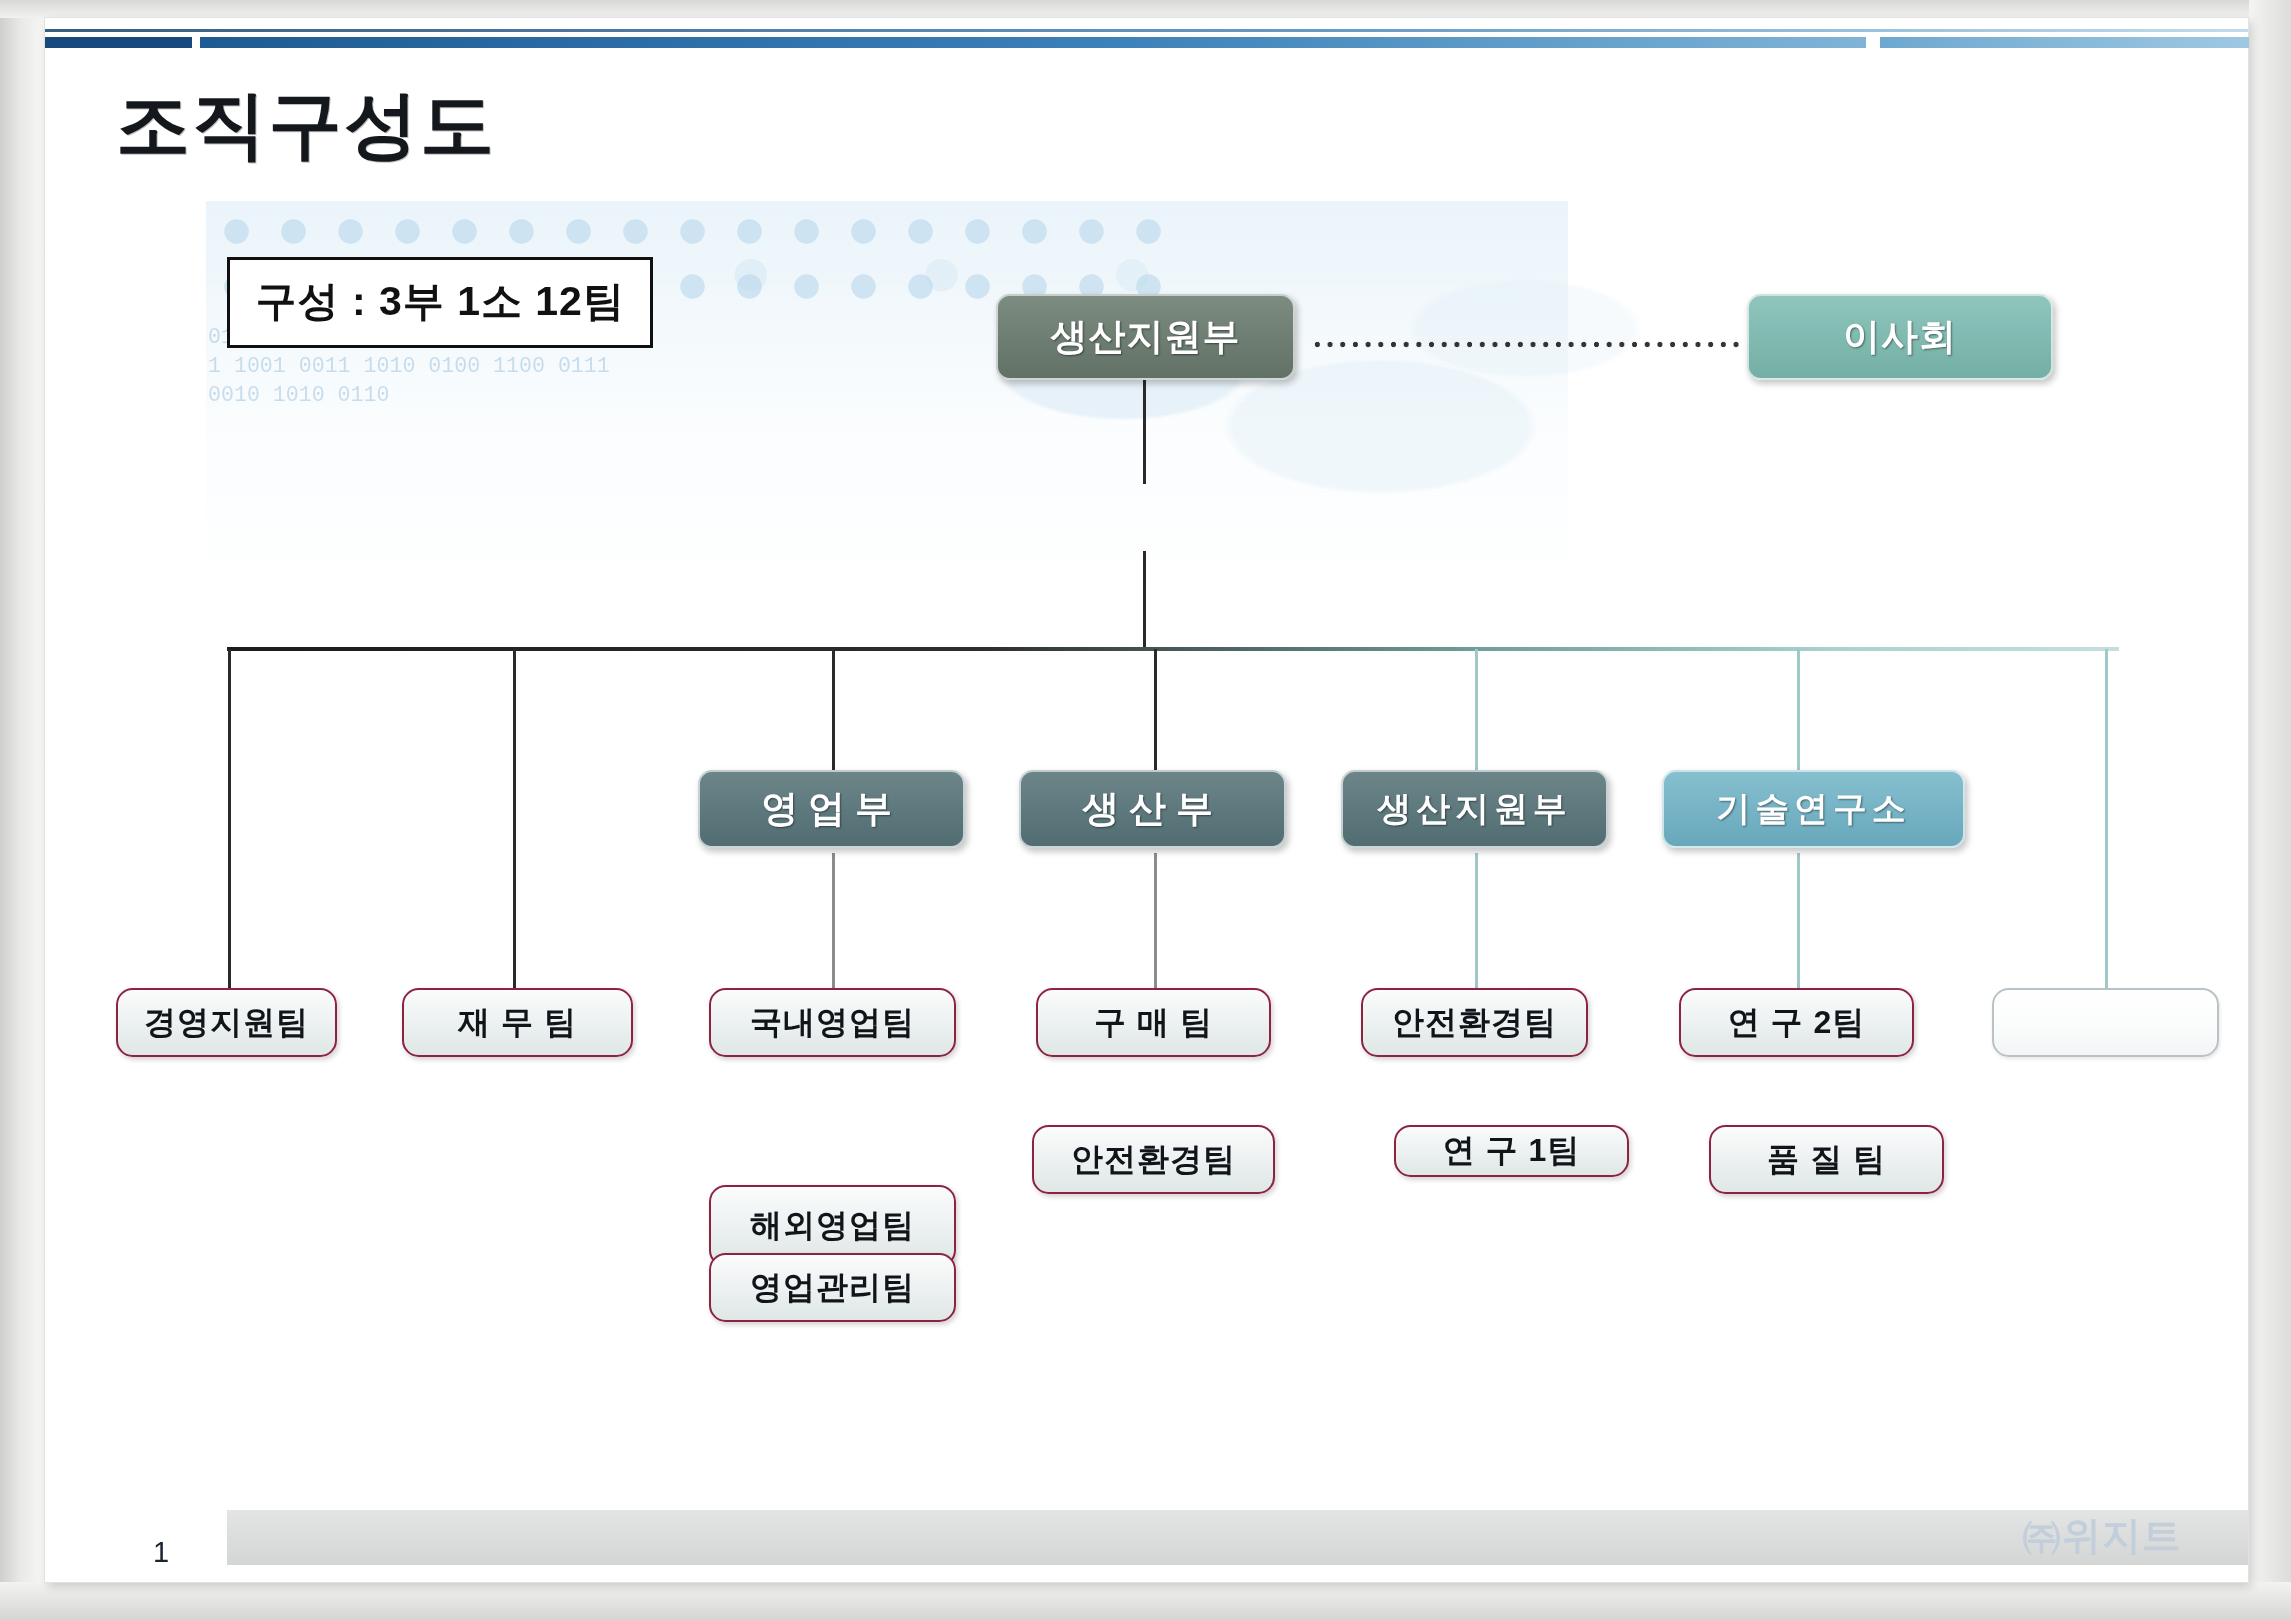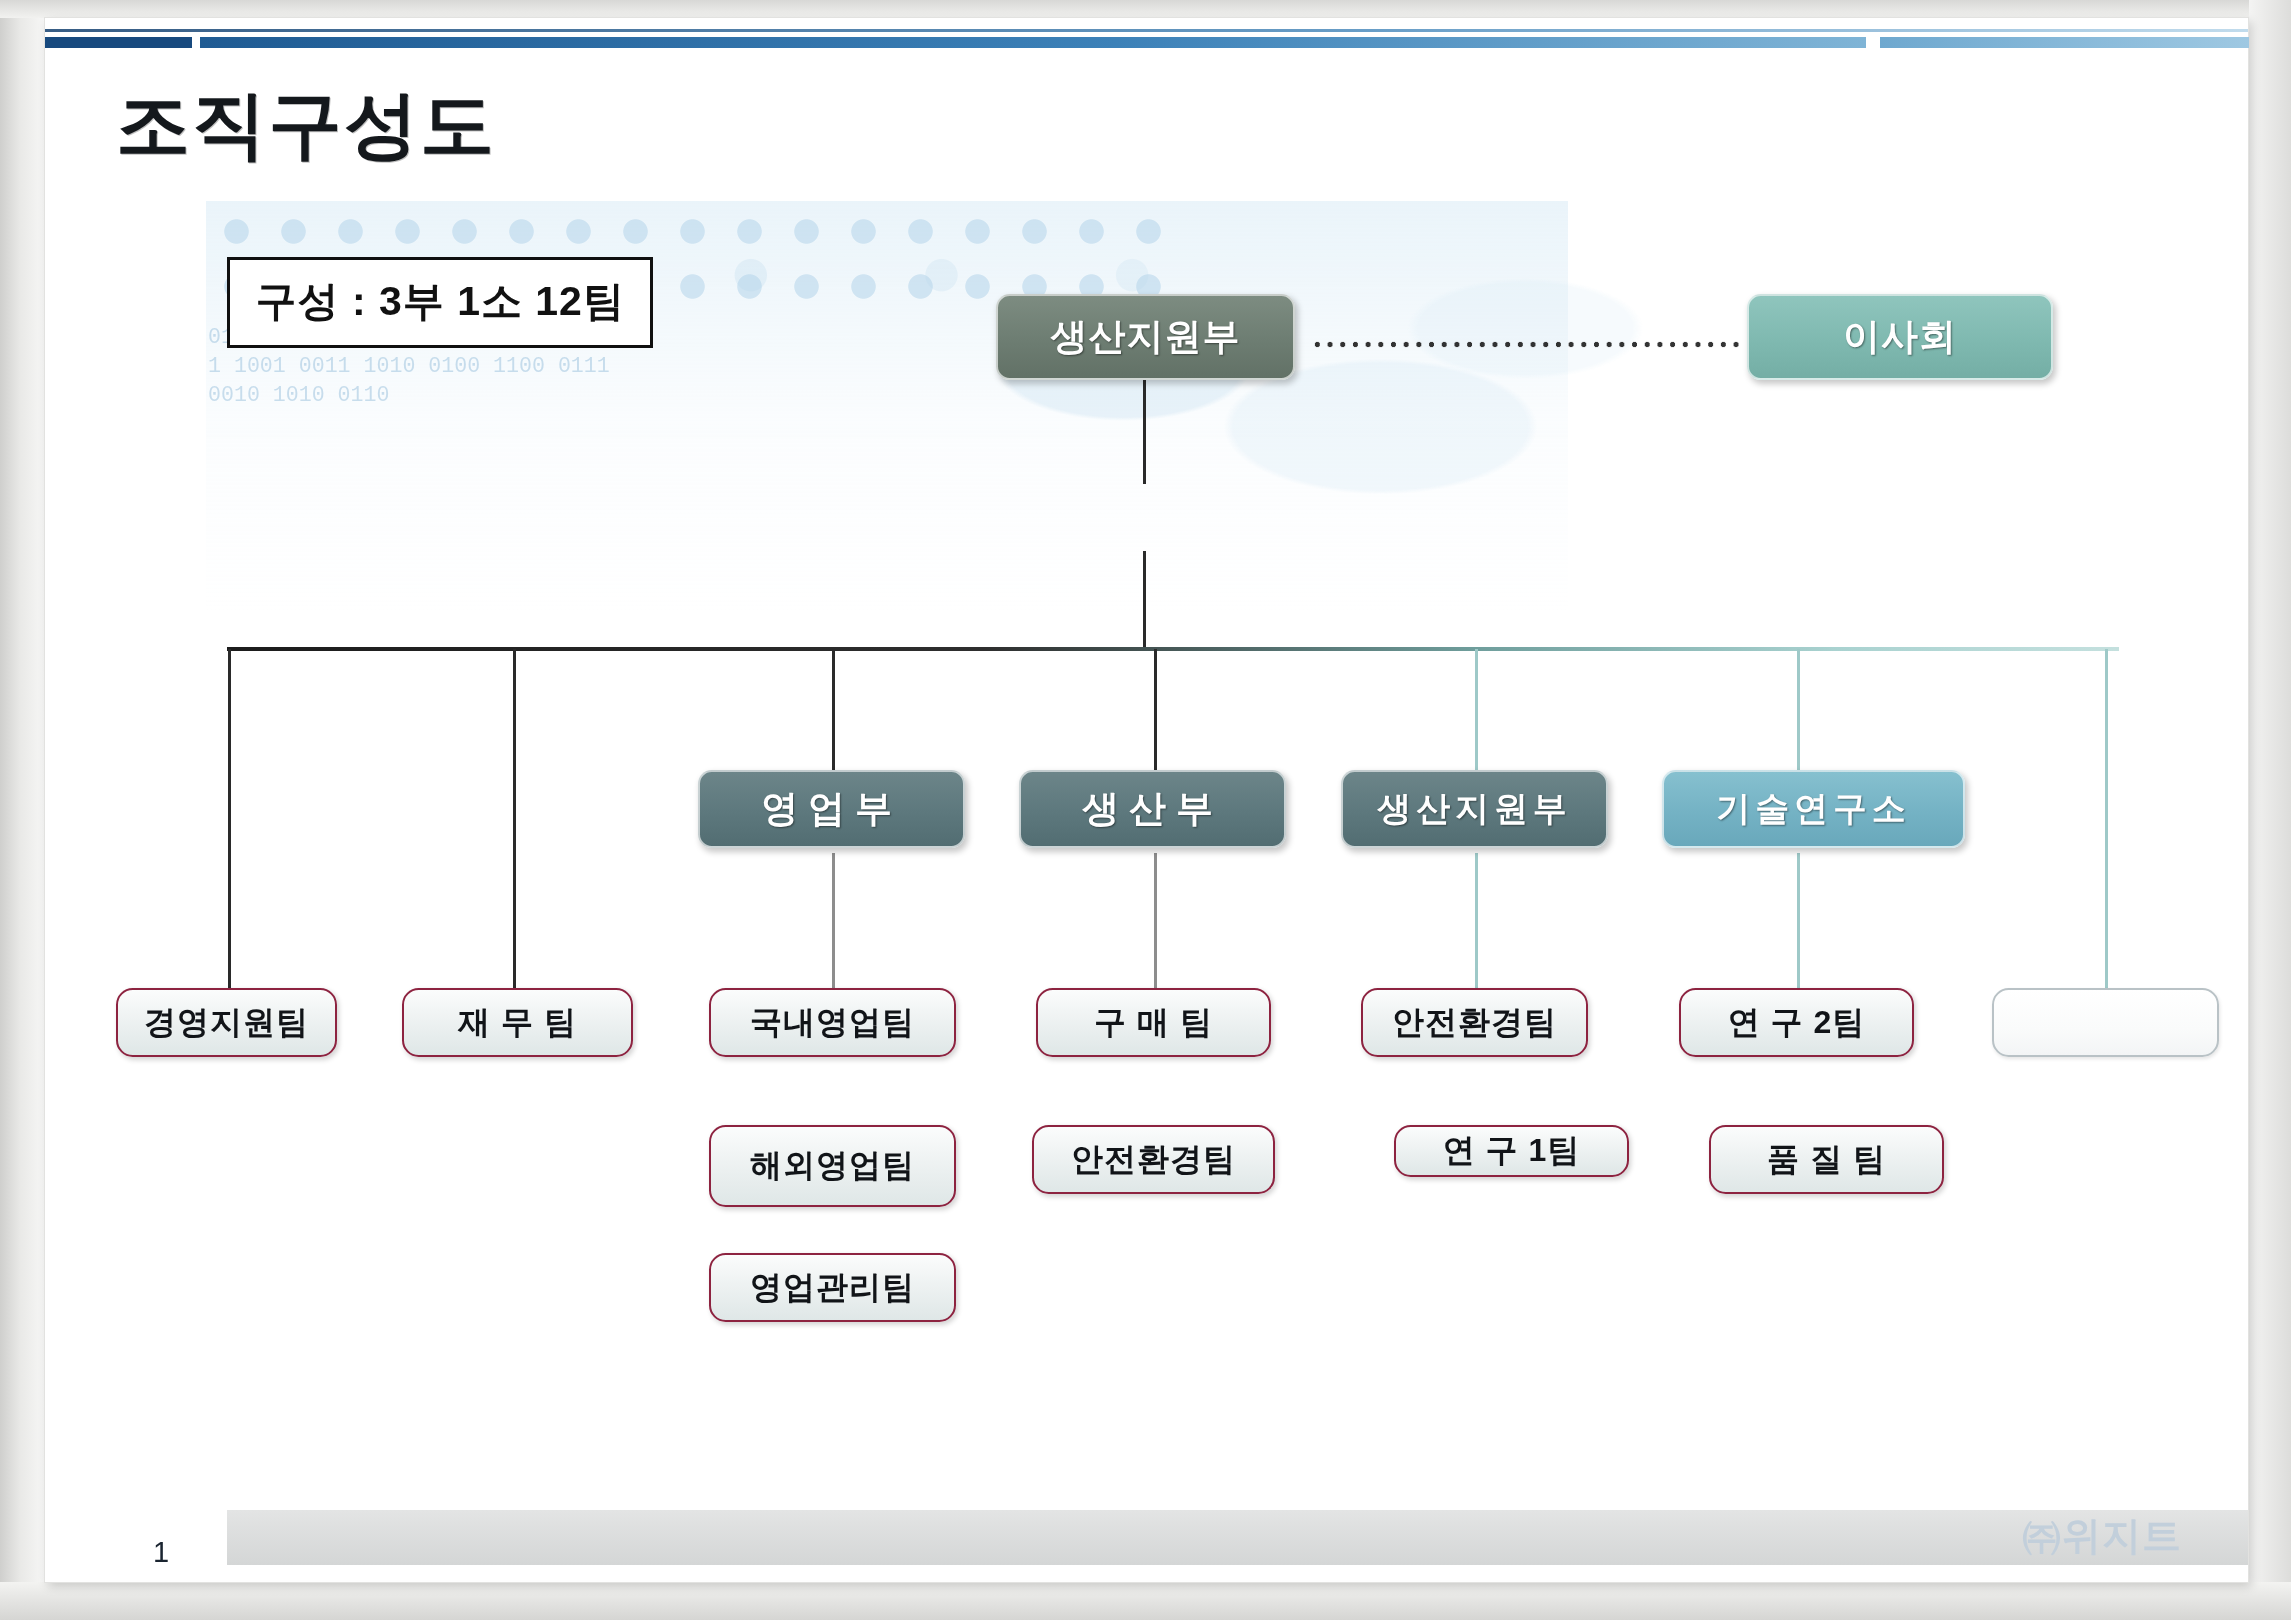--- a/index.html
+++ b/index.html
@@ -283,21 +283,21 @@
   <div class="node team" style="left:709px; top:988px; width:247px; height:69px;">국내영업팀</div>
 
   <div class="node team" style="left:1036px; top:988px; width:235px; height:69px;">구 매 팀</div>
 
   <div class="node team" style="left:1361px; top:988px; width:227px; height:69px;">안전환경팀</div>
 
   <div class="node team" style="left:1679px; top:988px; width:235px; height:69px;">연 구 2팀</div>
 
   <div class="node team plain" style="left:1992px; top:988px; width:227px; height:69px;"></div>
 
-  <div class="node team" style="left:709px; top:1125px; width:247px; height:82px;">해외영업팀</div>
+  <div class="node team" style="left:709px; top:1185px; width:247px; height:82px;">해외영업팀</div>
 
   <div class="node team" style="left:1032px; top:1125px; width:243px; height:69px;">안전환경팀</div>
 
   <div class="node team" style="left:1358px; top:1125px; width:235px; height:52px;margin-left:36px;">연 구 1팀</div>
 
   <div class="node team" style="left:1709px; top:1125px; width:235px; height:69px;">품 질 팀</div>
 
   <div class="node team" style="left:709px; top:1253px; width:247px; height:69px;">영업관리팀</div>
 
   <div class="foot-band"></div>

